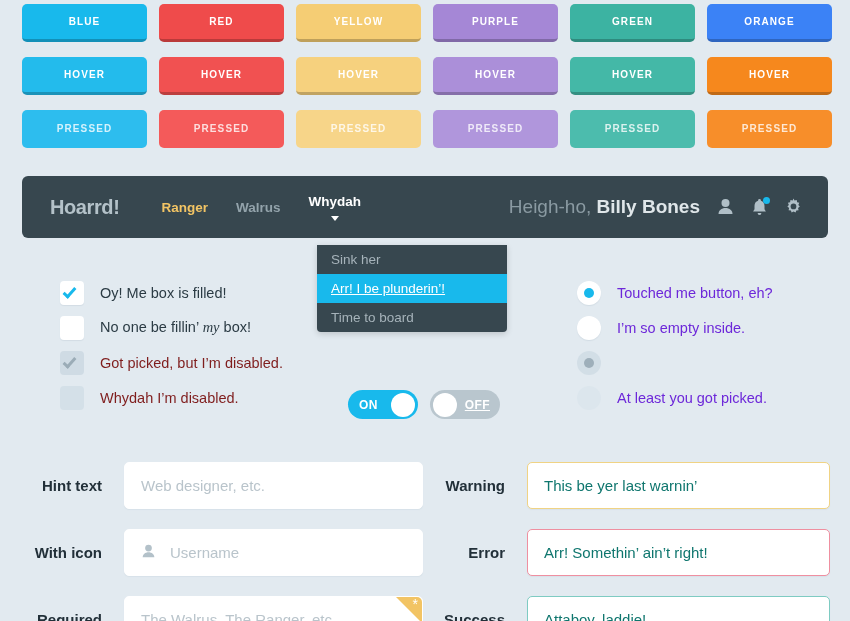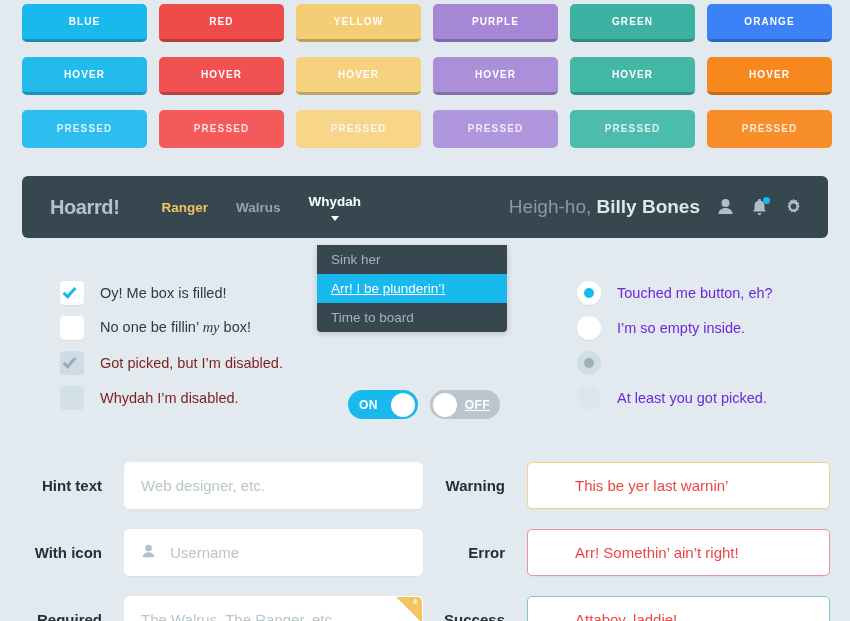--- a/index.html
+++ b/index.html
@@ -188,21 +188,21 @@
     display: flex; align-items: center;
     position: relative;
     font-size: 15px;
     padding: 0 16px;
     cursor: text;
     box-shadow: 0 1px 1px rgba(90,120,140,0.07);
   }
   .fcell.left  .finput { width: 299px; }
   .fcell.right .finput { width: 303px; }
   .finput .ph { color: #b9c4cb; }
-  .finput .val { color: #ef4444; margin-left: 31px; }
+  .finput .val { color: #0f766e; }
   .finput.warning { border-color: #f0d384; }
   .finput.error   { border-color: #ef8fa0; }
   .finput.success { border-color: #7ecbc2; }
   .user-icon { margin-right: 14px; flex: none; }
   .req-corner {
     position: absolute; right: 0; top: 0;
     width: 0; height: 0;
     border-top: 26px solid #f2c464;
     border-left: 26px solid transparent;
     border-radius: 0 5px 0 0;

